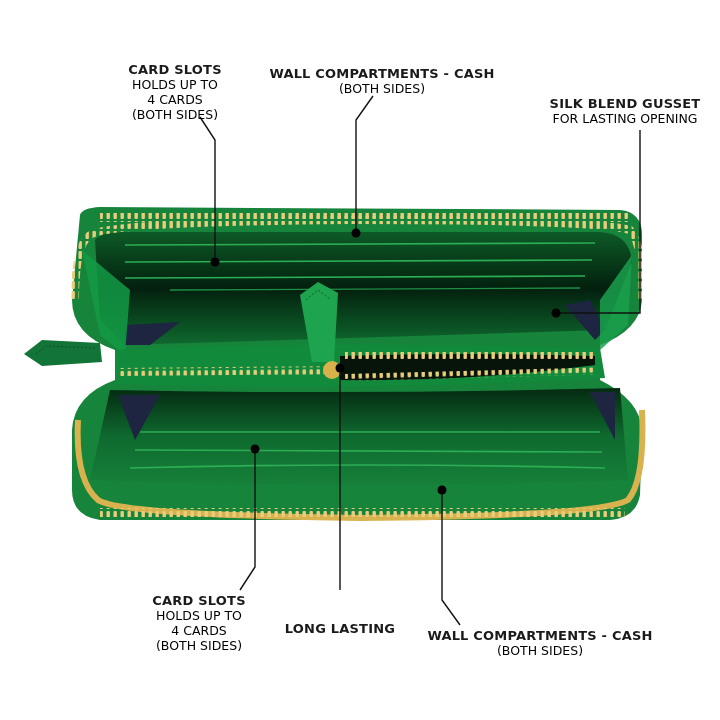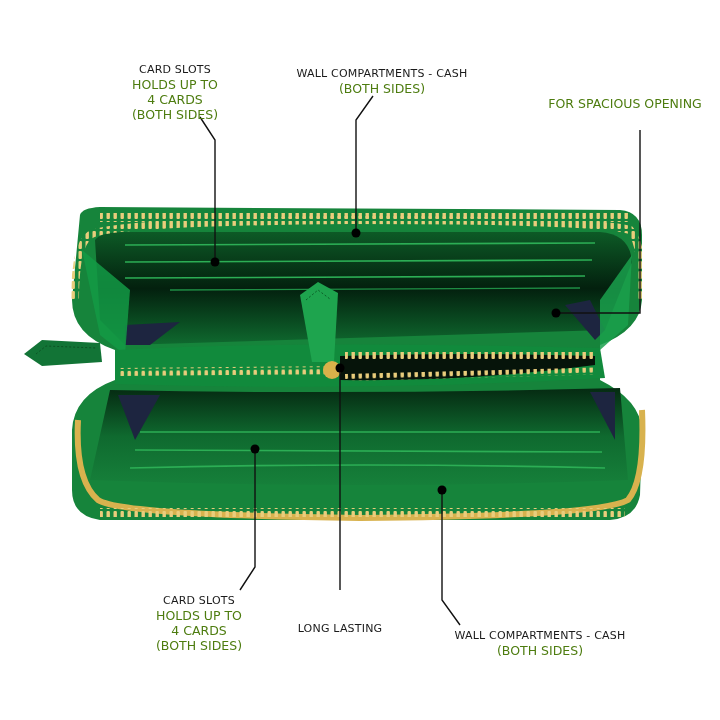--- a/index.html
+++ b/index.html
@@ -1,20 +1,20 @@
 <!DOCTYPE html>
 <html><head>
 <meta charset="utf-8">
 <style>
   html, body { margin: 0; padding: 0; background: #ffffff; }
   body { width: 720px; height: 720px; position: relative; overflow: hidden;
          font-family: "DejaVu Sans", "Liberation Sans", sans-serif; color: #1a1a1a; }
   .callout { position: absolute; text-align: center; line-height: 15px; }
-  .callout .title { font-weight: normal; font-size: 11px; letter-spacing: 0.2px; display: block; }
-  .callout .sub { font-size: 12.5px; display: block; color: #4d7c0f; }
+  .callout .title { font-weight: bold; font-size: 13px; letter-spacing: 0.2px; display: block; }
+  .callout .sub { font-size: 12.5px; display: block; color: #000000; }
   svg.stage { position: absolute; left: 0; top: 0; }
 </style>
 </head>
 <body>
 
 <svg class="stage" width="720" height="720" viewBox="0 0 720 720">
   <defs>
     <pattern id="zip" width="7" height="10" patternUnits="userSpaceOnUse">
       <rect x="1.5" y="1" width="3.4" height="8" rx="1" fill="#e9cd7c"></rect>
     </pattern>
@@ -97,21 +97,22 @@
   <span class="sub">4 CARDS</span>
   <span class="sub">(BOTH SIDES)</span>
 </div>
 
 <div class="callout" style="left:262px; top:66px; width:240px;">
   <span class="title">WALL COMPARTMENTS - CASH</span>
   <span class="sub">(BOTH SIDES)</span>
 </div>
 
 <div class="callout" style="left:530px; top:96px; width:190px;">
-  <span class="sub">FOR SPACIOUS OPENING</span>
+  <span class="title">SILK BLEND GUSSET</span>
+  <span class="sub">FOR LASTING OPENING</span>
 </div>
 
 <div class="callout" style="left:124px; top:593px; width:150px;">
   <span class="title">CARD SLOTS</span>
   <span class="sub">HOLDS UP TO</span>
   <span class="sub">4 CARDS</span>
   <span class="sub">(BOTH SIDES)</span>
 </div>
 
 <div class="callout" style="left:270px; top:621px; width:140px;">

